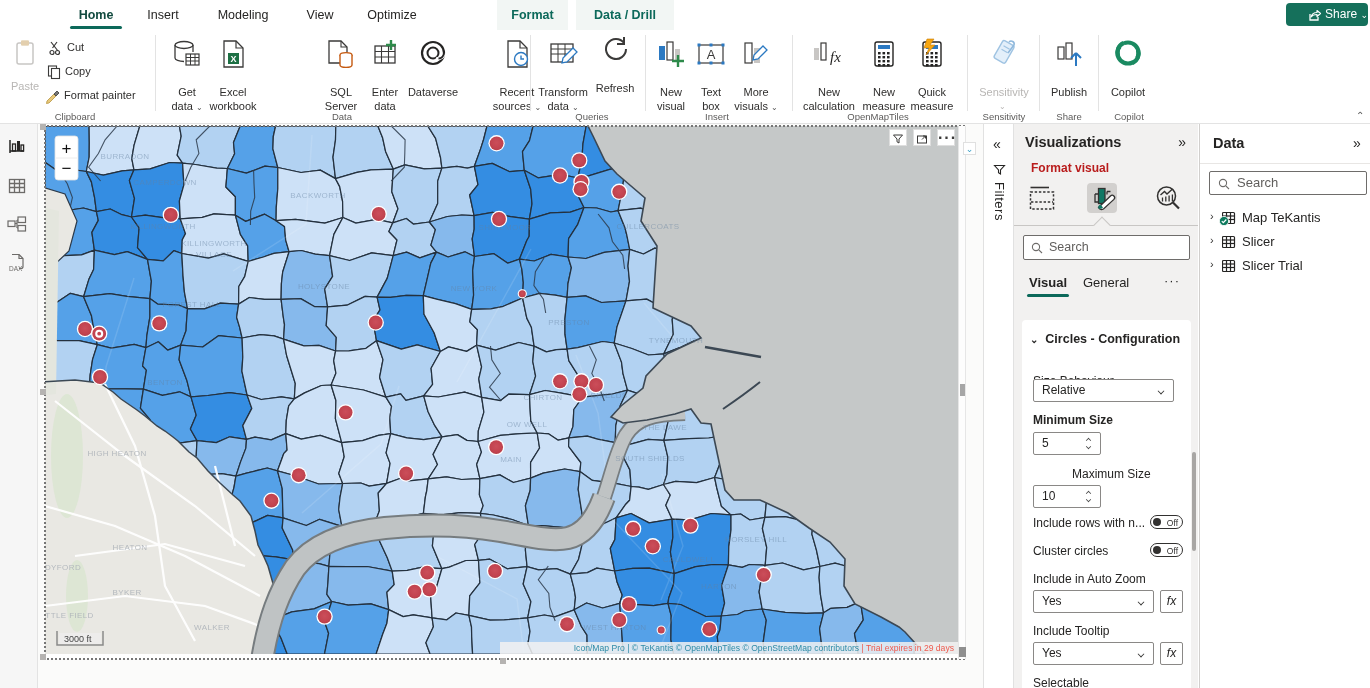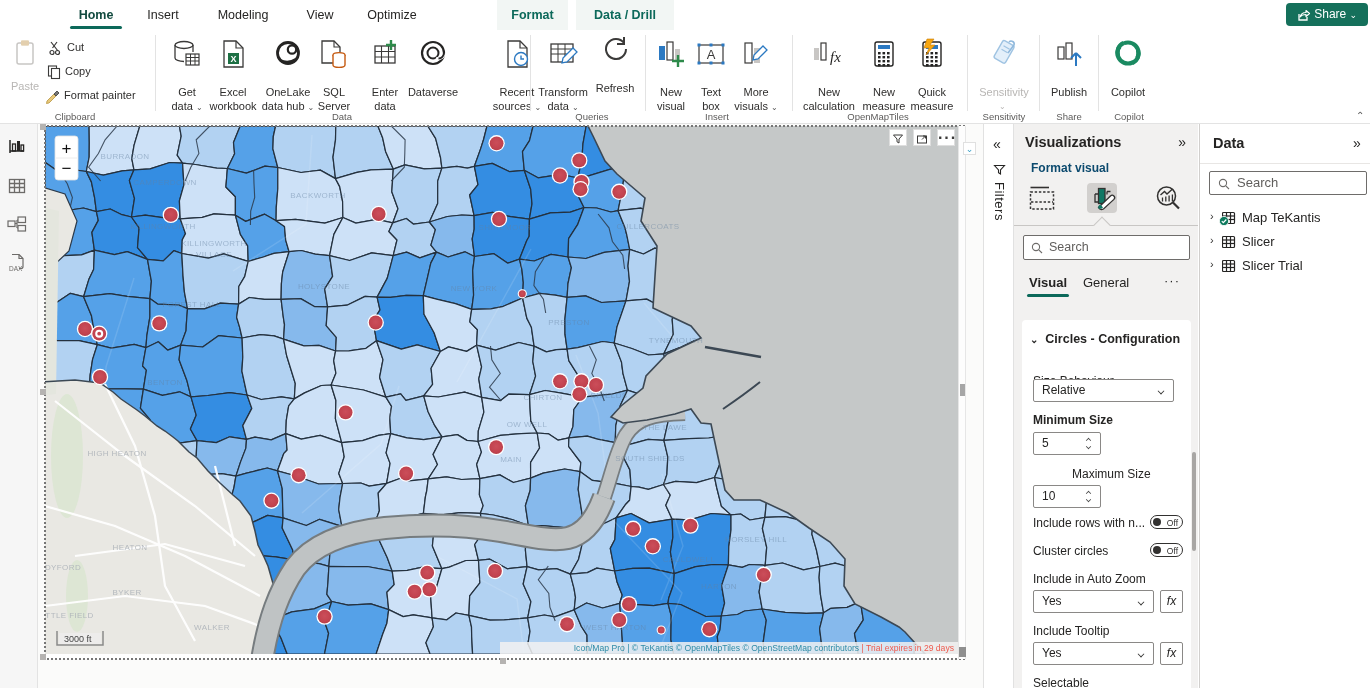--- a/index.html
+++ b/index.html
@@ -5,21 +5,21 @@
 * { margin:0; padding:0; box-sizing:border-box; }
 html,body { width:1370px; height:688px; overflow:hidden; font-family:"Liberation Sans",sans-serif; background:#fff; }
 #root { position:relative; width:1370px; height:688px; }
 
 
 #tabbar { position:absolute; left:0; top:0; width:1370px; height:30px; background:#fff; }
 .tab { position:absolute; top:0; height:30px; line-height:30px; font-size:12.5px; color:#252423; text-align:center; }
 .tab.green { color:#0c695a; background:#f2f6f4; }
 #tab-home { font-weight:bold; color:#124a3f; }
 #tab-home:after { content:""; position:absolute; left:2px; right:2px; bottom:1px; height:3px; background:#0c695a; border-radius:2px; }
-#sharebtn { position:absolute; left:1286px; top:3px; width:82px; height:23px; background:#15705b; border-radius:4px; color:#fff; font-size:12px; line-height:23px; text-align:center; }
+#sharebtn { position:absolute; left:1286px; top:3px; width:82px; height:23px; background:#15705b; border-radius:4px; color:#fff; font-size:12px; line-height:23px; text-align:right; }
 
 
 #ribbon { position:absolute; left:0; top:30px; width:1370px; height:94px; background:#fff; border-bottom:1px solid #e3e3e3; }
 .rlabel { position:absolute; top:81px; font-size:9.5px; color:#5c5b5a; text-align:center; }
 .rsep { position:absolute; top:5px; height:76px; width:1px; background:#e3e3e3; }
 .ritem { position:absolute; text-align:center; font-size:11px; color:#2f2e2d; }
 .ritem .lbl { margin-top:12px; line-height:13.5px; }
 .chev { font-size:8px; color:#555; }
 .smallitem { position:absolute; font-size:11px; color:#2f2e2d; }
 
@@ -38,21 +38,21 @@
 
 
 #filters { position:absolute; left:983px; top:124px; width:31px; height:564px; background:#fff; border-left:1px solid #e1e1e1; border-right:1px solid #e1e1e1; }
 #filters .dbl { font-size:14px; color:#252423; margin:12px 0 0 9px; }
 #filters .vtext { position:absolute; left:8px; top:58px; writing-mode:vertical-rl; font-size:13px; color:#252423; letter-spacing:0.5px; }
 
 
 #vizpanel { position:absolute; left:1014px; top:124px; width:184px; height:564px; background:#f2f1f0; }
 #vizpanel .hdr { position:absolute; left:11px; top:10px; font-size:14.5px; font-weight:bold; color:#252423; }
 #vizpanel .dblr { position:absolute; right:12px; top:10px; font-size:14px; color:#252423; }
-#vizpanel .sub { position:absolute; left:11px; top:37px; font-size:12px; font-weight:bold; color:#0c4a6e;padding-left:6px; }
+#vizpanel .sub { position:absolute; left:11px; top:37px; font-size:12px; font-weight:bold; color:#b91c1c;padding-left:6px; }
 .vicon { position:absolute; top:59px; width:30px; height:30px; }
 #vdivider { position:absolute; left:0; top:101px; width:184px; height:1px; background:#c8c6c4; }
 #vnotch { position:absolute; left:82px; top:95px; width:12px; height:12px; background:#f2f1f0; border-left:1px solid #c8c6c4; border-top:1px solid #c8c6c4; transform:rotate(45deg); }
 #vsearch { position:absolute; left:9px; top:111px; width:167px; height:25px; background:#fff; border:1px solid #6e6c6a; border-radius:2px; font-size:12.5px; color:#605e5c; line-height:23px; }
 #vtabs { position:absolute; left:0; top:146px; width:184px; height:30px; }
 #vtabs .t1 { position:absolute; left:15px; top:5px; font-size:13px; font-weight:bold; color:#252423; }
 #vtabs .t1:after { content:""; position:absolute; left:-2px; right:-2px; bottom:-7px; height:3px; background:#0c695a; border-radius:2px; }
 #vtabs .t2 { position:absolute; left:69px; top:5px; font-size:13px; color:#252423; }
 #vtabs .t3 { position:absolute; left:150px; top:3px; font-size:13px; color:#252423; letter-spacing:1px; }
 #vcard { position:absolute; left:8px; top:196px; width:169px; height:368px; background:#fff; border-radius:4px 4px 0 0; }
@@ -133,29 +133,21 @@
       </div>
 <div class="ritem" style="left:202px;top:8px;width:62px;color:#2f2e2d">
         <div style="height:36px"><svg width="34" height="34" viewBox="0 0 34 34" style="vertical-align:middle">
             <path d="M8,3 h12 l7,7 v19 h-19 Z" fill="#fff" stroke="#3b3a39" stroke-width="1.3"></path>
             <path d="M20,3 v7 h7" fill="none" stroke="#3b3a39" stroke-width="1.2"></path>
             <rect x="12" y="15" width="11" height="11" fill="#1d7044"></rect>
             <text x="17.5" y="24" font-size="9" font-weight="bold" fill="#fff" text-anchor="middle" font-family="Liberation Sans,sans-serif">X</text>
           </svg></div>
         <div class="lbl">Excel<br>workbook</div>
       </div>
-<div class="ritem" style="left:257px;top:8px;width:62px;color:#2f2e2d">
-        <div style="height:36px"><svg width="34" height="34" viewBox="0 0 34 34" style="vertical-align:middle">
-            <circle cx="17" cy="15" r="10.5" fill="none" stroke="#252423" stroke-width="2.8"></circle>
-            <circle cx="21" cy="11.5" r="4.2" fill="none" stroke="#252423" stroke-width="2.2"></circle>
-            <path d="M9,22 q8,4 16,-1" fill="none" stroke="#252423" stroke-width="2.2"></path>
-          </svg></div>
-        <div class="lbl">OneLake<br>data hub <span class="chev">⌄</span></div>
-      </div>
-<div class="ritem" style="left:312px;top:8px;width:44px;color:#2f2e2d">
+<div class="ritem" style="left:319px;top:8px;width:44px;color:#2f2e2d">
         <div style="height:36px"><svg width="34" height="34" viewBox="0 0 34 34" style="vertical-align:middle">
             <path d="M5,3 h12 l6,6 v16 h-18 Z" fill="#fff" stroke="#3b3a39" stroke-width="1.3"></path>
             <path d="M17,3 v6 h6" fill="none" stroke="#3b3a39" stroke-width="1.1"></path>
             <ellipse cx="22" cy="17" rx="6" ry="2.4" fill="#fff" stroke="#c55a11" stroke-width="1.4"></ellipse>
             <path d="M16,17 v10 c0,1.3 2.7,2.4 6,2.4 s6,-1.1 6,-2.4 v-10" fill="#fff" stroke="#c55a11" stroke-width="1.4"></path>
           </svg></div>
         <div class="lbl">SQL<br>Server</div>
       </div>
 <div class="ritem" style="left:365px;top:8px;width:40px;color:#2f2e2d">
         <div style="height:36px"><svg width="34" height="34" viewBox="0 0 34 34" style="vertical-align:middle">

